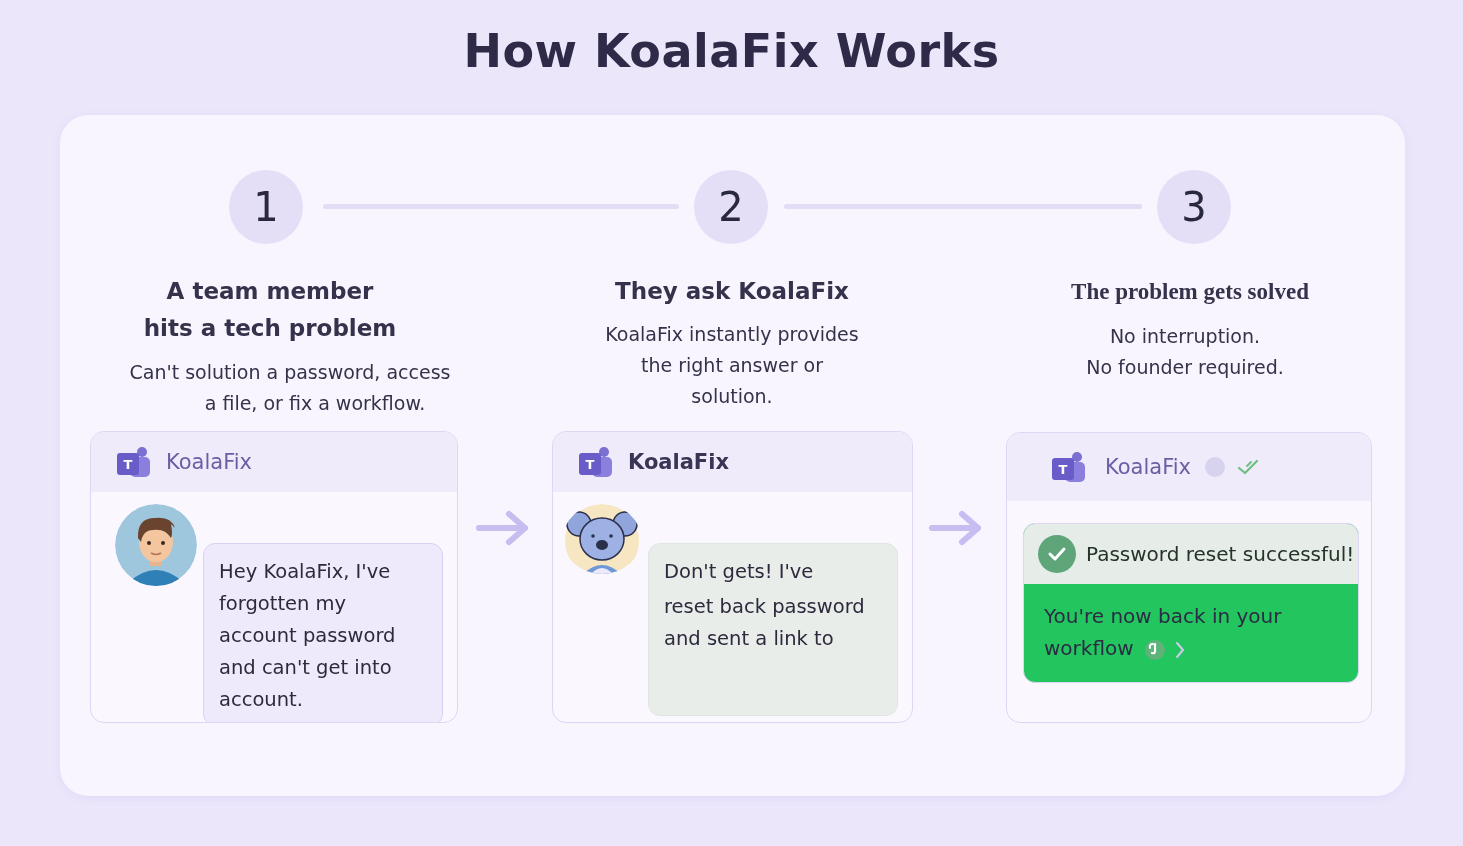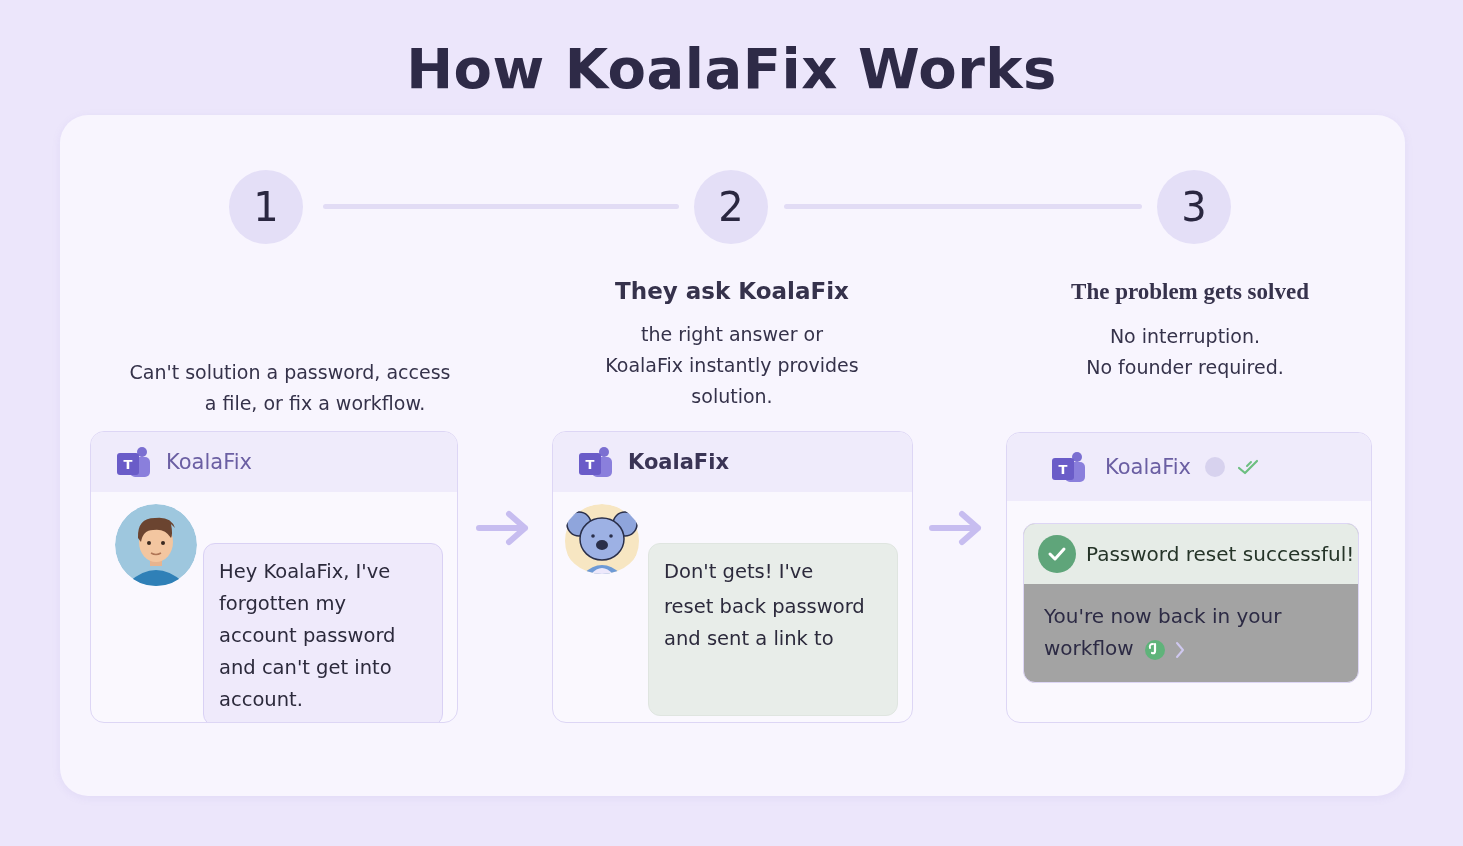--- a/index.html
+++ b/index.html
@@ -6,23 +6,22 @@
     html, body { width: 1463px; height: 846px; overflow: hidden; }
     body {
       background: #ece6fb;
       font-family: "DejaVu Sans", sans-serif;
       color: #2d2a45;
       position: relative;
     }
     .page-title {
       position: absolute; left: 0; right: 0; top: 24px;
       text-align: center;
-      font-size: 56px; font-weight: bold; color: #2e2a47;
+      font-size: 46px; font-weight: bold; color: #2e2a47;
       letter-spacing: 0.5px;
-      margin-top: 12px;
     }
     .main-card {
       position: absolute; left: 60px; top: 115px;
       width: 1345px; height: 681px;
       background: #f8f5fe;
       border-radius: 28px;
       box-shadow: 0 2px 8px rgba(140,120,210,0.10);
     }
     
     .step-circle {
@@ -64,21 +63,21 @@
       position: absolute; width: 82px; height: 82px; border-radius: 50%; overflow: hidden;
     }
     .arrow {
       position: absolute; width: 58px; height: 40px;
     }
     .status-dot {
       width: 20px; height: 20px; border-radius: 50%; background: #d7d2ee; margin-left: -4px;
     }
     .success-box {
       position: absolute; left: 16px; top: 88px; width: 336px; height: 160px;
-      border: 1.5px solid #ddd6f5; border-radius: 12px; background: #a3a3a3; overflow: hidden;
+      border: 1.5px solid #ddd6f5; border-radius: 12px; background: #22c55e; overflow: hidden;
     }
     .success-head {
       height: 60px; background: #e6ece7; display: flex; align-items: center;
       padding-left: 14px; gap: 10px;
     }
     .check-circle {
       width: 38px; height: 38px; border-radius: 50%; background: #5fa57a;
       display: flex; align-items: center; justify-content: center; flex: none;
     }
     .success-text { font-size: 20px; color: #253428; white-space: nowrap; }
@@ -99,31 +98,35 @@
     </div>
   <div class="connector" style="left:263px; top:89px; width:356px;"></div>
   <div class="step-circle" style="left:634px; top:55px;">
       <span>2</span>
     </div>
   <div class="connector" style="left:724px; top:89px; width:358px;"></div>
   <div class="step-circle" style="left:1097px; top:55px;">
       <span>3</span>
     </div>
 
+  <div class="step-title" style="left:30px; top:158px; width:360px;">
+    <div>A team member</div>
+    <div>hits a tech problem</div>
+  </div>
   <div class="step-desc" style="left:10px; top:242px; width:440px;">
     <div>Can't solution a password, access</div>
     <div style="padding-left:50px;">a file, or fix a workflow.</div>
   </div>
 
   <div class="step-title" style="left:482px; top:158px; width:380px;">
     <div>They ask KoalaFix</div>
   </div>
   <div class="step-desc" style="left:482px; top:204px; width:380px;">
+    <div>KoalaFix instantly provides</div>
     <div>the right answer or</div>
-    <div>KoalaFix instantly provides</div>
     <div>solution.</div>
   </div>
 
   <div class="step-title" style="left:930px; top:158px; width:400px;font-family:Liberation Serif, serif;">
     <div>The problem gets solved</div>
   </div>
   <div class="step-desc" style="left:930px; top:206px; width:390px;">
     <div>No interruption.</div>
     <div>No founder required.</div>
   </div>

